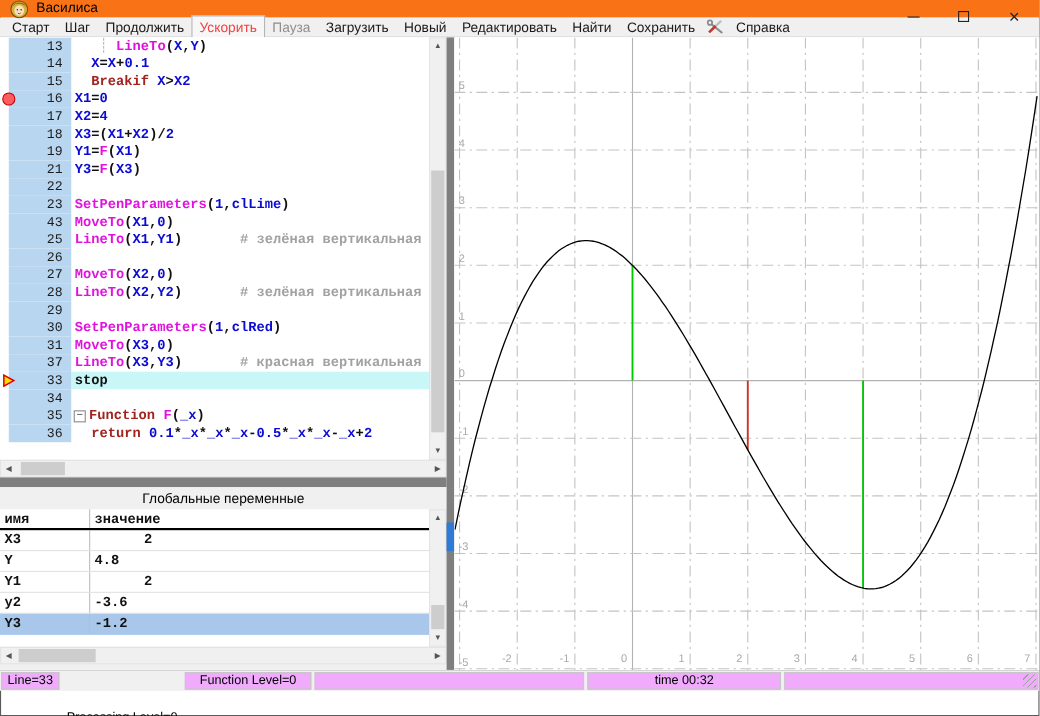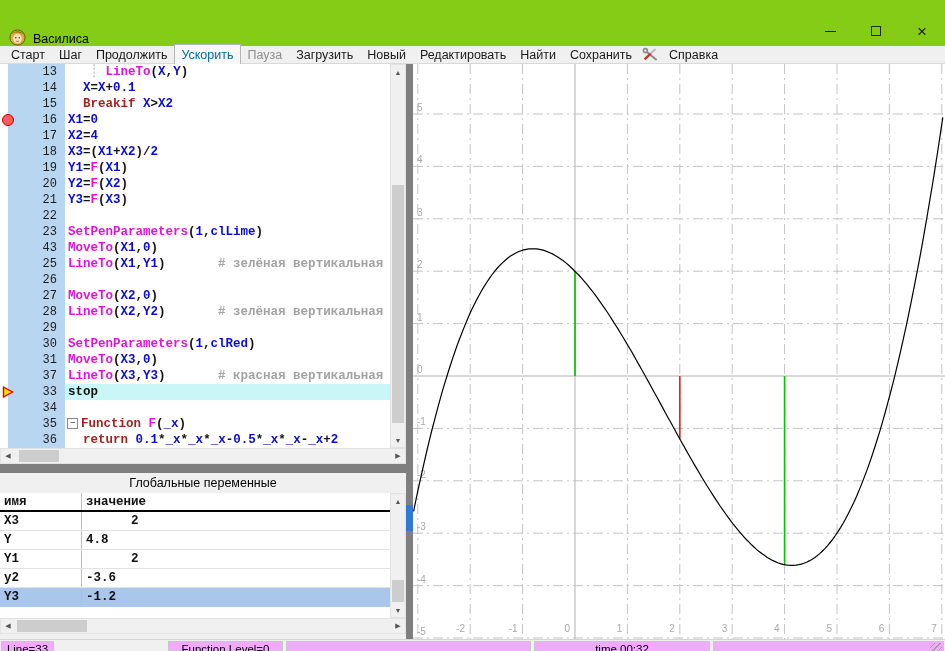--- a/index.html
+++ b/index.html
@@ -3,33 +3,33 @@
 <meta charset="utf-8">
 <style>
   html,body{margin:0;padding:0;background:#9aa0a6;}
   *{box-sizing:border-box;}
   .window{
     position:relative;width:945px;height:651px;background:#fff;
     font-family:"Liberation Sans",sans-serif;color:#111;
     box-shadow:inset 0 0 0 1px #5a5a5a;overflow:hidden;
   }
   
-  .titlebar{height:46px;background:#84cc16;display:flex;align-items:flex-end;padding-left:9px;}
+  .titlebar{height:16px;background:#f97316;display:flex;align-items:flex-start;padding-left:9px;}
   .app-icon{width:17px;height:17px;margin-right:7px;flex:none;}
   .title-text{font-size:12.5px;color:#000;}
   .win-controls{margin-left:auto;display:flex;height:30px;}
   .wc{width:46px;height:30px;display:flex;align-items:center;justify-content:center;cursor:default;}
   .glyph-min{width:11px;height:1px;background:#222;display:block;}
   .glyph-max{width:10px;height:10px;border:1.2px solid #222;display:block;}
   .wc-close{font-size:17px;line-height:1;color:#222;font-weight:400;}
   
   .menubar{height:18px;background:#f0f0f0;display:flex;align-items:center;padding-left:4px;
     border-bottom:1px solid #d9d9d9;font-size:12.5px;}
   .menu-item{padding:4px 7px;color:#1a1a1a;white-space:nowrap;}
-  .menu-item.active-disabled{color:#0369a1;background:#f7f7f7;border:1px solid #b5b5b5;padding:3px 6px;}
+  .menu-item.active-disabled{color:#ef4444;background:#f7f7f7;border:1px solid #b5b5b5;padding:3px 6px;}
   .menu-item.disabled{color:#8f8f8f;}
   .menu-tool-icon{margin:0 3px;display:flex;align-items:center;}
   
   .main{position:relative;height:575px;background:#fff;}
   .editor{position:absolute;left:0;top:0;width:390px;height:384px;background:#fff;overflow:hidden;}
   .line{display:flex;height:16px;line-height:16px;white-space:pre;position:relative;
     font-family:"Liberation Mono","DejaVu Sans Mono",monospace;font-size:12.5px;font-weight:700;}
   .markcol{width:8px;background:#fff;flex:none;}
   .lnum{width:57px;background:#b9d6f1;color:#1c1c1c;text-align:right;padding-right:8px;
     flex:none;font-weight:400;font-size:12px;}
@@ -136,21 +136,20 @@
   <div class="main">
 
     <div class="editor" id="editor">
         <div class="line"><span class="markcol"></span><span class="lnum">13</span><span class="codepart"><span class="tk-p">   </span><span class="tk-g">┊</span><span class="tk-p"> </span><span class="tk-f">LineTo</span><span class="tk-p">(</span><span class="tk-v">X</span><span class="tk-p">,</span><span class="tk-v">Y</span><span class="tk-p">)</span></span></div>
         <div class="line"><span class="markcol"></span><span class="lnum">14</span><span class="codepart"><span class="tk-p">  </span><span class="tk-v">X</span><span class="tk-p">=</span><span class="tk-v">X</span><span class="tk-p">+</span><span class="tk-v">0.1</span></span></div>
         <div class="line"><span class="markcol"></span><span class="lnum">15</span><span class="codepart"><span class="tk-p">  </span><span class="tk-k">Breakif</span><span class="tk-p"> </span><span class="tk-v">X</span><span class="tk-p">&gt;</span><span class="tk-v">X2</span></span></div>
         <div class="line"><span class="markcol"></span><span class="bp-dot"></span><span class="lnum">16</span><span class="codepart"><span class="tk-v">X1</span><span class="tk-p">=</span><span class="tk-v">0</span></span></div>
         <div class="line"><span class="markcol"></span><span class="lnum">17</span><span class="codepart"><span class="tk-v">X2</span><span class="tk-p">=</span><span class="tk-v">4</span></span></div>
         <div class="line"><span class="markcol"></span><span class="lnum">18</span><span class="codepart"><span class="tk-v">X3</span><span class="tk-p">=(</span><span class="tk-v">X1</span><span class="tk-p">+</span><span class="tk-v">X2</span><span class="tk-p">)/</span><span class="tk-v">2</span></span></div>
         <div class="line"><span class="markcol"></span><span class="lnum">19</span><span class="codepart"><span class="tk-v">Y1</span><span class="tk-p">=</span><span class="tk-f">F</span><span class="tk-p">(</span><span class="tk-v">X1</span><span class="tk-p">)</span></span></div>
-        <div class="line"><span class="markcol"></span><span class="lnum">20</span><span class="codepart"><span class="tk-v">Y2</span><span class="tk-p">=</span><span class="tk-f">F</span><span class="tk-p">(</span><span class="tk-v">X2</span><span class="tk-p">)</span></span></div>
         <div class="line"><span class="markcol"></span><span class="lnum">21</span><span class="codepart"><span class="tk-v">Y3</span><span class="tk-p">=</span><span class="tk-f">F</span><span class="tk-p">(</span><span class="tk-v">X3</span><span class="tk-p">)</span></span></div>
         <div class="line"><span class="markcol"></span><span class="lnum">22</span><span class="codepart"></span></div>
         <div class="line"><span class="markcol"></span><span class="lnum">23</span><span class="codepart"><span class="tk-f">SetPenParameters</span><span class="tk-p">(</span><span class="tk-v">1</span><span class="tk-p">,</span><span class="tk-v">clLime</span><span class="tk-p">)</span></span></div>
         <div class="line"><span class="markcol"></span><span class="lnum">43</span><span class="codepart"><span class="tk-f">MoveTo</span><span class="tk-p">(</span><span class="tk-v">X1</span><span class="tk-p">,</span><span class="tk-v">0</span><span class="tk-p">)</span></span></div>
         <div class="line"><span class="markcol"></span><span class="lnum">25</span><span class="codepart"><span class="tk-f">LineTo</span><span class="tk-p">(</span><span class="tk-v">X1</span><span class="tk-p">,</span><span class="tk-v">Y1</span><span class="tk-p">)</span><span class="tk-p">       </span><span class="tk-c"># зелёная вертикальная</span></span></div>
         <div class="line"><span class="markcol"></span><span class="lnum">26</span><span class="codepart"></span></div>
         <div class="line"><span class="markcol"></span><span class="lnum">27</span><span class="codepart"><span class="tk-f">MoveTo</span><span class="tk-p">(</span><span class="tk-v">X2</span><span class="tk-p">,</span><span class="tk-v">0</span><span class="tk-p">)</span></span></div>
         <div class="line"><span class="markcol"></span><span class="lnum">28</span><span class="codepart"><span class="tk-f">LineTo</span><span class="tk-p">(</span><span class="tk-v">X2</span><span class="tk-p">,</span><span class="tk-v">Y2</span><span class="tk-p">)</span><span class="tk-p">       </span><span class="tk-c"># зелёная вертикальная</span></span></div>
         <div class="line"><span class="markcol"></span><span class="lnum">29</span><span class="codepart"></span></div>
         <div class="line"><span class="markcol"></span><span class="lnum">30</span><span class="codepart"><span class="tk-f">SetPenParameters</span><span class="tk-p">(</span><span class="tk-v">1</span><span class="tk-p">,</span><span class="tk-v">clRed</span><span class="tk-p">)</span></span></div>

